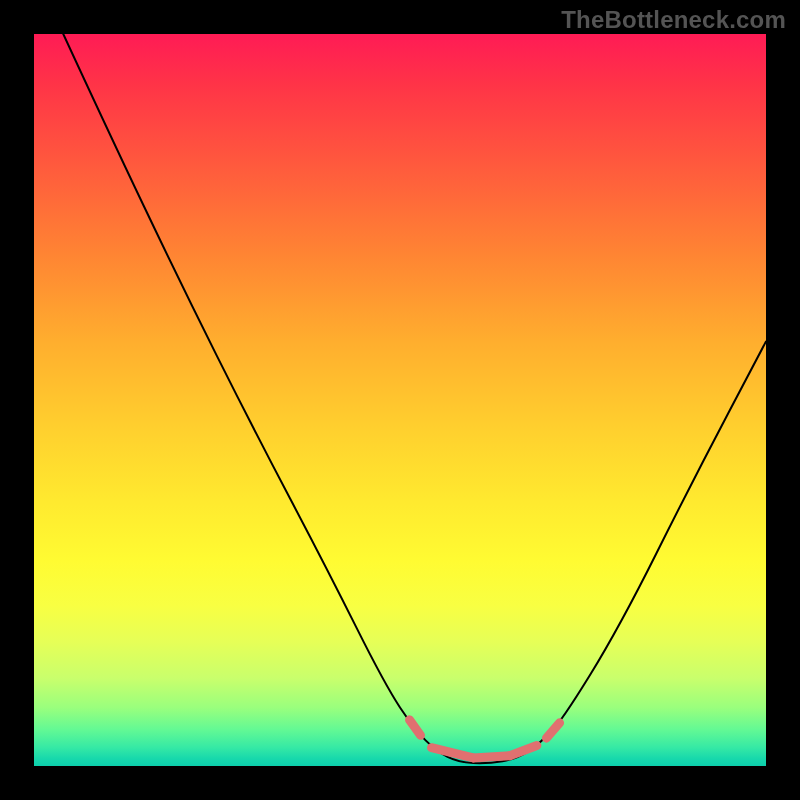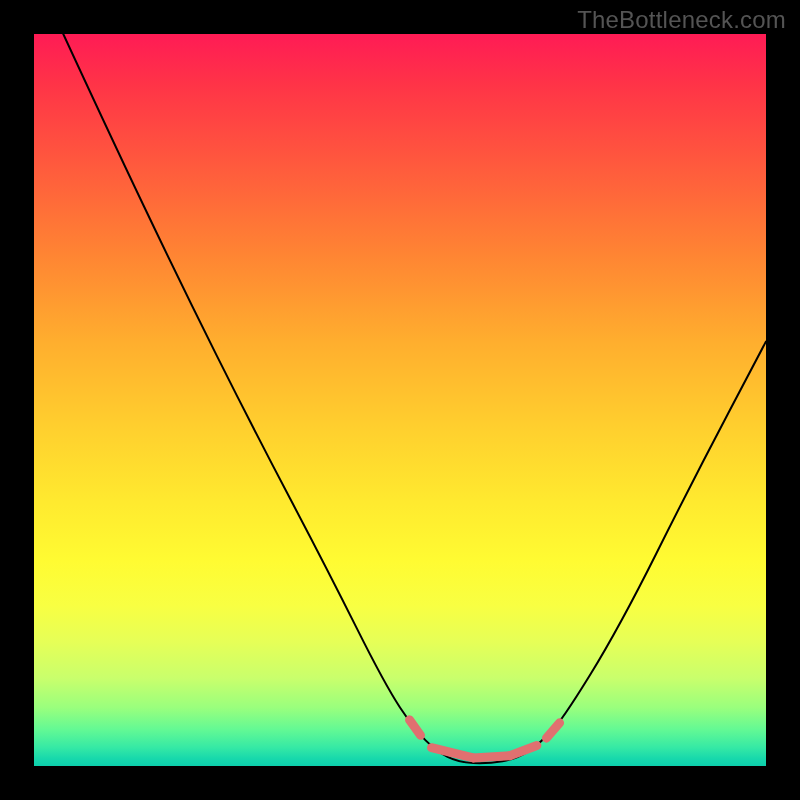--- a/index.html
+++ b/index.html
@@ -16,21 +16,21 @@
     width: 800px;
     height: 800px;
     background: #000;
   }
   .watermark {
     position: absolute;
     top: 6px;
     right: 14px;
     color: #545454;
     font-size: 24px;
-    font-weight: 400;
+    font-weight: 700;
     letter-spacing: 0.2px;
     z-index: 30;
   }
   .plot-area {
     position: absolute;
     left: 34px;
     top: 34px;
     width: 732px;
     height: 732px;
     overflow: hidden;

